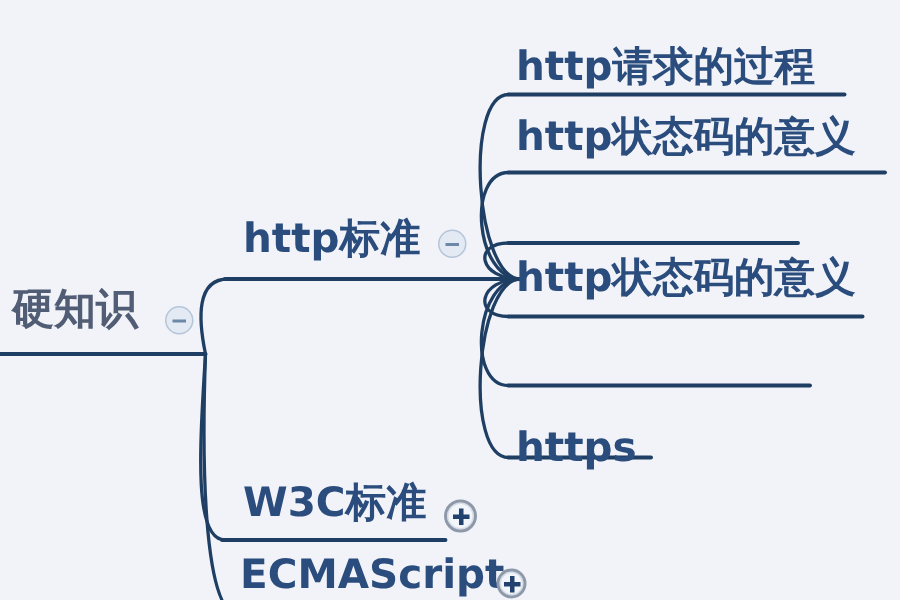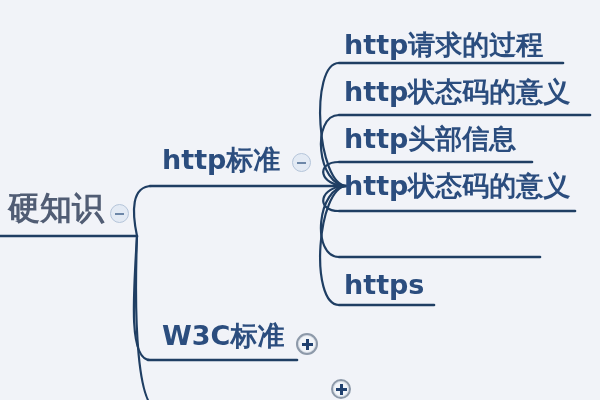--- a/index.html
+++ b/index.html
@@ -14,21 +14,21 @@
   .node-label{
     position:absolute;
     white-space:nowrap;
     font-weight:700;
     font-size:27px;
     color:#2b4d7e;
     line-height:1.15;
     cursor:default;
   }
   .root-label{
-    font-size:32px;
+    font-size:28px;
     color:#515d74;
   }
   .collapse-icon{
     position:absolute;
     box-sizing:border-box;
     border-radius:50%;
   }
   .icon-minus{
     width:19px;height:19px;
     border:1.5px solid #b5c5da;
@@ -101,22 +101,22 @@
   </svg>
 
   <div class="node-label root-label" style="left:8px;top:190px;">硬知识</div>
   <div class="collapse-icon icon-minus" style="left:110px;top:204px;"></div>
 
   <div class="node-label" style="left:162px;top:144px;text-align:right;">http标准</div>
   <div class="collapse-icon icon-minus" style="left:292px;top:153px;"></div>
 
   <div class="node-label" style="left:344px;top:29px;">http请求的过程</div>
   <div class="node-label" style="left:344px;top:76px;">http状态码的意义</div>
-  <div class="node-label" style="left:344px;top:123px;">http头部信息</div>
   <div class="node-label" style="left:344px;top:170px;">http状态码的意义</div>
-  <div class="node-label" style="left:344px;top:269px;">https</div>
+  <div class="node-label" style="left:344px;top:283px;">https</div>
 
   <div class="node-label" style="left:162px;top:320px;">W3C标准</div>
   <div class="collapse-icon icon-plus" style="left:296px;top:333px;"></div>
 
+  <div class="node-label" style="left:160px;top:368px;">ECMAScript</div>
   <div class="collapse-icon icon-plus small" style="left:331px;top:379px;"></div>
 
 </div>
 
 </body></html>

